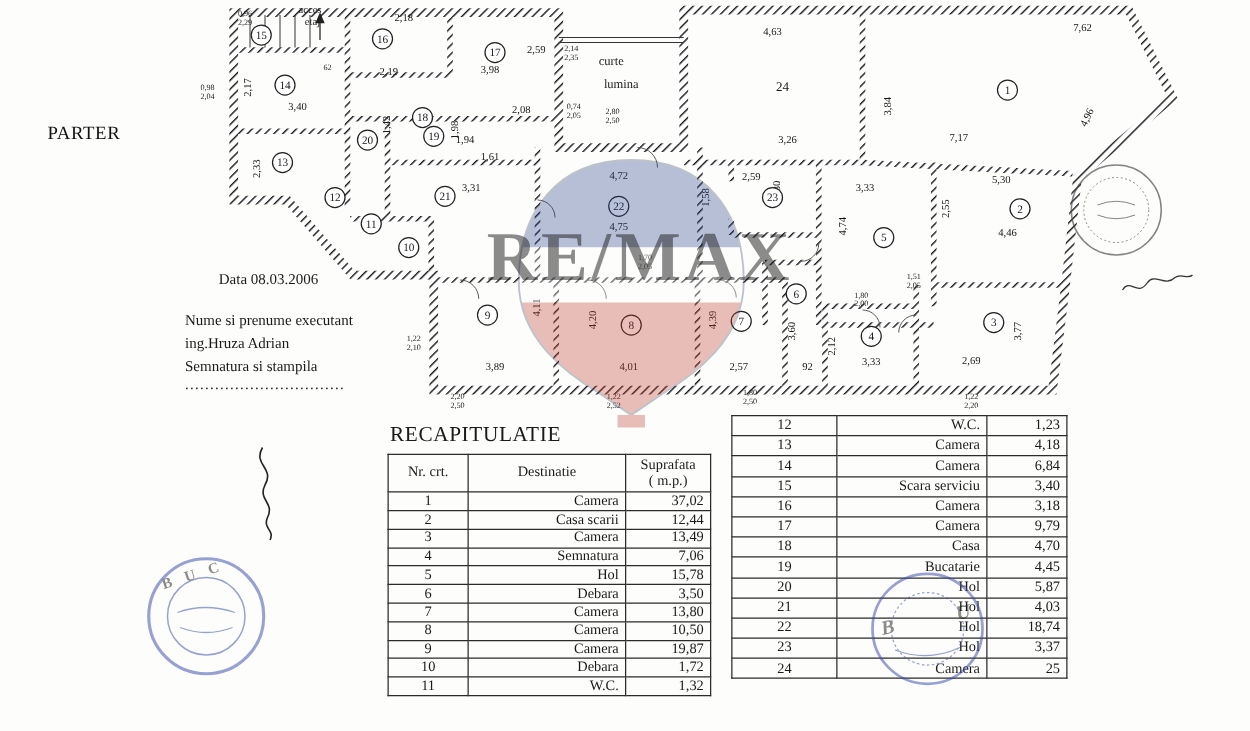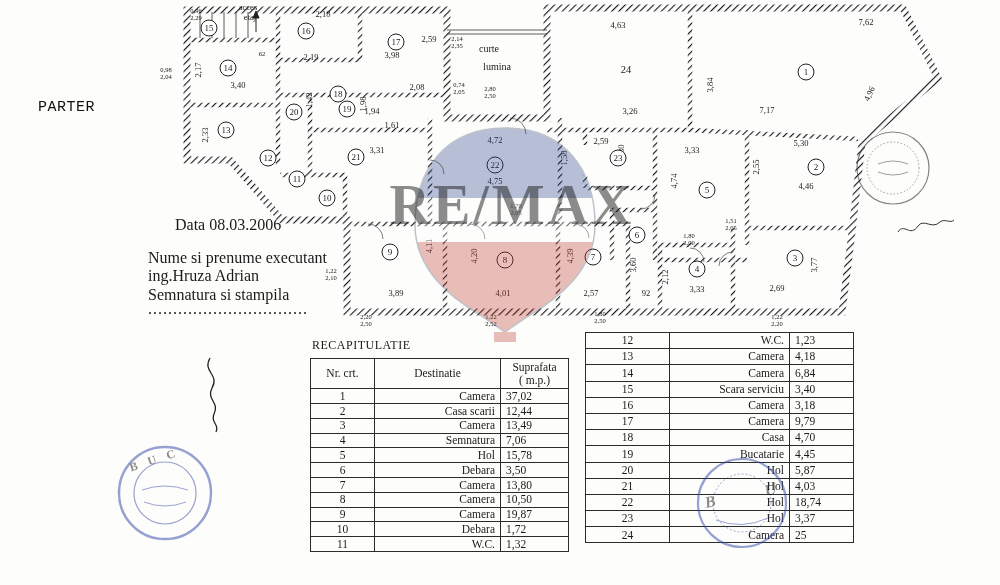--- a/index.html
+++ b/index.html
@@ -1,35 +1,35 @@
 <!DOCTYPE html>
 <html><head>
 <meta charset="utf-8">
 <style>
   html,body{margin:0;padding:0}
   body{position:relative;width:1000px;height:585px;background:#fdfdfb;overflow:hidden;
        font-family:"Liberation Serif",serif;color:#1a1a1a}
   .abs{position:absolute}
-  #parter{left:38px;top:99px;font-family:Liberation Mono, monospace;font-size:15px;color:#111;letter-spacing:.5px}
-  .meta{font-size:16px;white-space:nowrap}
+  #parter{left:38px;top:99px;font-family:Liberation Serif, serif;font-size:15px;color:#111;letter-spacing:.5px}
+  .meta{font-size:12px;white-space:nowrap}
   #meta-date{left:175px;top:216px}
   #meta-exec1{left:148px;top:249px}
   #meta-exec2{left:148px;top:267px}
   #meta-sign{left:148px;top:286px}
   #meta-dots{left:148px;top:300px;letter-spacing:1px}
   svg text{font-family:"Liberation Serif",serif;fill:#1a1a1a}
   .tbl-wrap{position:absolute}
-  .tbl-title{font-size:12px;letter-spacing:.5px;margin:0 0 5px 2px}
+  .tbl-title{font-size:17px;letter-spacing:.5px;margin:0 0 5px 2px}
   table{border-collapse:collapse}
   td,th{border:1px solid #2b2b2b;font-size:11.5px;font-weight:normal;line-height:1.1;padding:0 5px}
   #recap-table td{height:13.8px}
   #cont-table td{height:15.2px}
   .c-nr{text-align:center}
   .c-dest{text-align:right}
-  .c-val{}
+  .c-val{text-align:right;}
   th{text-align:center;font-size:11.5px;padding:2px 4px}
   .hdr2{display:block}
   #overlay{pointer-events:none;z-index:5}
   #plan-svg{z-index:1}
 </style>
 </head>
 <body>
 
 <div id="parter" class="abs">PARTER</div>
 <div id="meta-date" class="abs meta">Data 08.03.2006</div>

